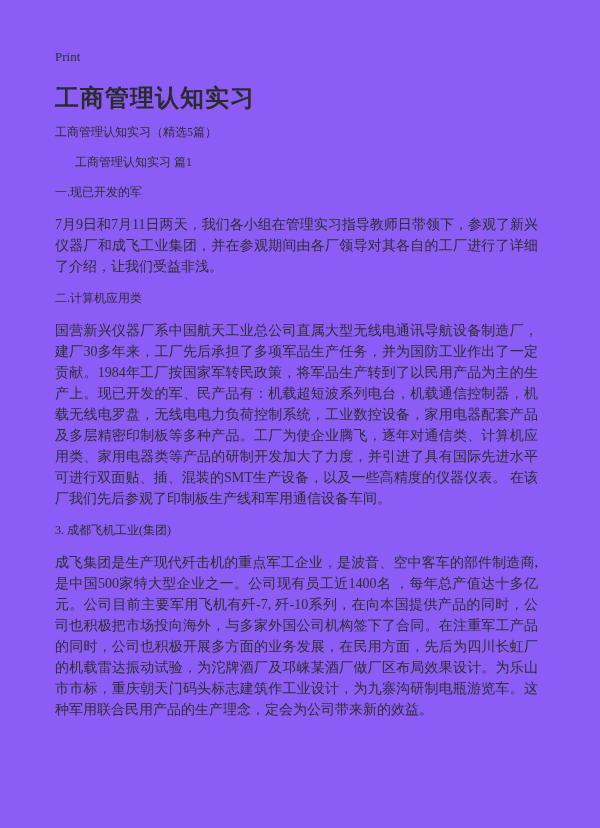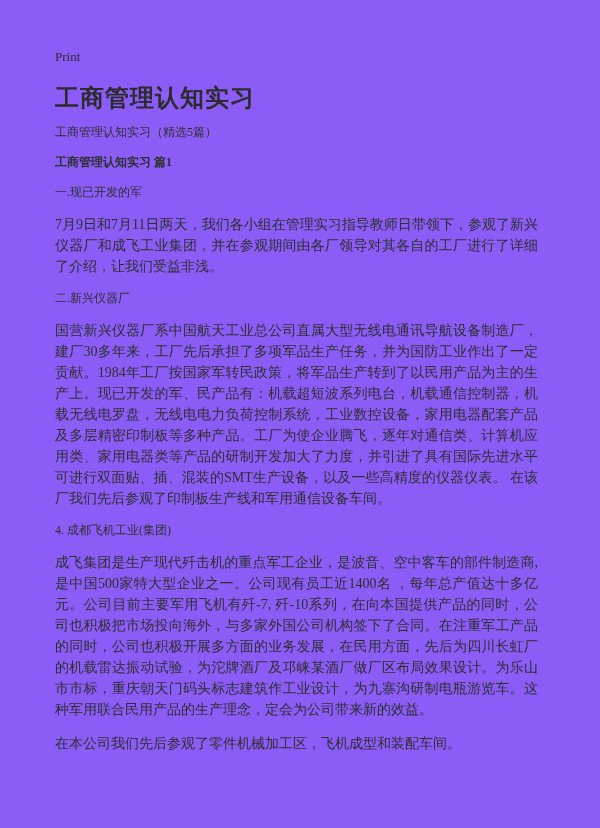--- a/index.html
+++ b/index.html
@@ -35,21 +35,22 @@
     margin: 21px 0 0 0;
     letter-spacing: 1px;
     color: #2b2b2b;
   }
   .line {
     font-size: 12px;
     line-height: 17px;
     margin: 13px 0 0 0;
   }
   .bold {
-    font-weight: bold;
+    font-weight: normal;
+    margin-left: 20px;
   }
   .para {
     font-size: 14px;
     line-height: 21px;
     margin: 13px 8px 0 0;
     text-align: justify;
     letter-spacing: 0px;
   }
 </style>
 </head>
@@ -62,25 +63,24 @@
   <h1 class="doc-title">工商管理认知实习</h1>
 
   <p class="line">工商管理认知实习（精选5篇）</p>
 
   <p class="line bold">工商管理认知实习 篇1</p>
 
   <p class="line">一.现已开发的军</p>
 
   <p class="para">7月9日和7月11日两天，我们各小组在管理实习指导教师日带领下，参观了新兴仪器厂和成飞工业集团，并在参观期间由各厂领导对其各自的工厂进行了详细了介绍，让我们受益非浅。</p>
 
-  <p class="line">二.新兴仪器厂</p>
+  <p class="line">二.计算机应用类</p>
 
 
   <p class="para">国营新兴仪器厂系中国航天工业总公司直属大型无线电通讯导航设备制造厂， 建厂30多年来，工厂先后承担了多项军品生产任务，并为国防工业作出了一定贡献。1984年工厂按国家军转民政策，将军品生产转到了以民用产品为主的生产上。现已开发的军、民产品有：机载超短波系列电台，机载通信控制器，机载无线电罗盘，无线电电力负荷控制系统，工业数控设备，家用电器配套产品及多层精密印制板等多种产品。工厂为使企业腾飞，逐年对通信类、计算机应用类、家用电器类等产品的研制开发加大了力度，并引进了具有国际先进水平可进行双面贴、插、混装的SMT生产设备，以及一些高精度的仪器仪表。 在该厂我们先后参观了印制板生产线和军用通信设备车间。</p>
 
-  <p class="line">4. 成都飞机工业(集团)</p>
+  <p class="line">3. 成都飞机工业(集团)</p>
 
   <p class="para">成飞集团是生产现代歼击机的重点军工企业，是波音、空中客车的部件制造商,是中国500家特大型企业之一。公司现有员工近1400名 ，每年总产值达十多亿元。公司目前主要军用飞机有歼-7, 歼-10系列，在向本国提供产品的同时，公司也积极把市场投向海外，与多家外国公司机构签下了合同。在注重军工产品的同时，公司也积极开展多方面的业务发展，在民用方面，先后为四川长虹厂的机载雷达振动试验，为沱牌酒厂及邛崃某酒厂做厂区布局效果设计。为乐山市市标，重庆朝天门码头标志建筑作工业设计，为九寨沟研制电瓶游览车。这种军用联合民用产品的生产理念，定会为公司带来新的效益。</p>
 
-  <p class="para">在本公司我们先后参观了零件机械加工区，飞机成型和装配车间。</p>
 
 
 </div>
 
 </body></html>

